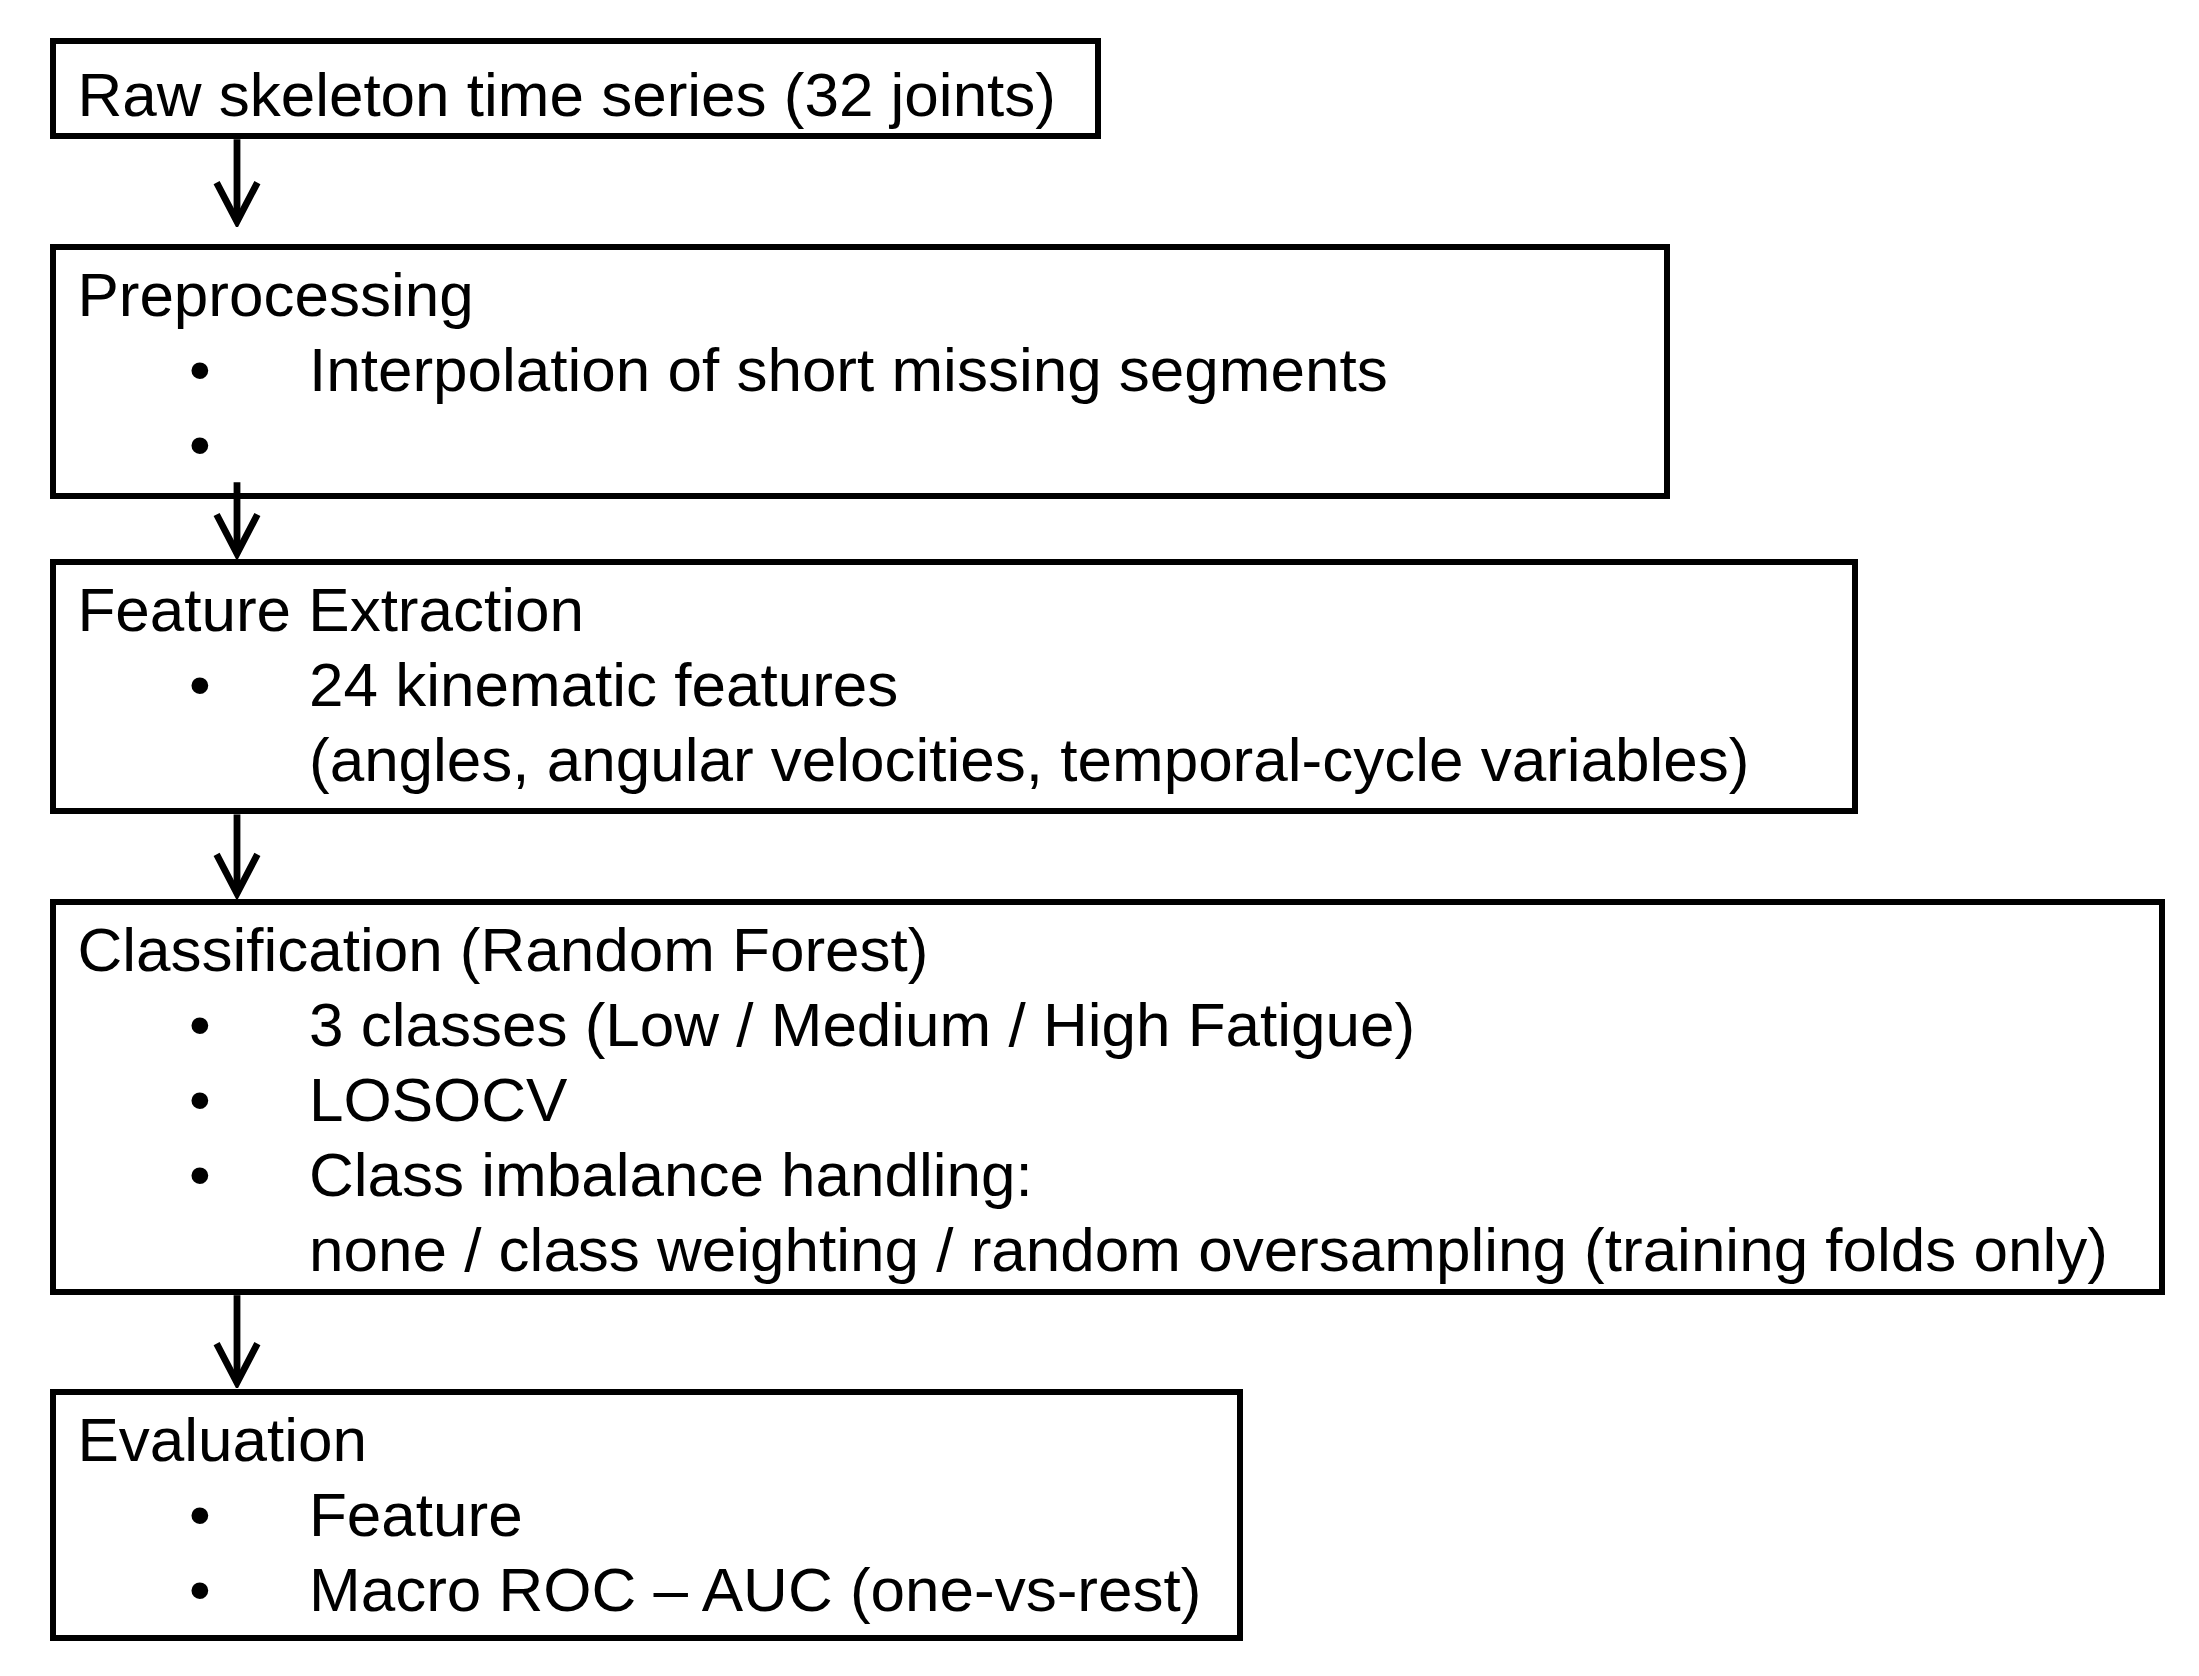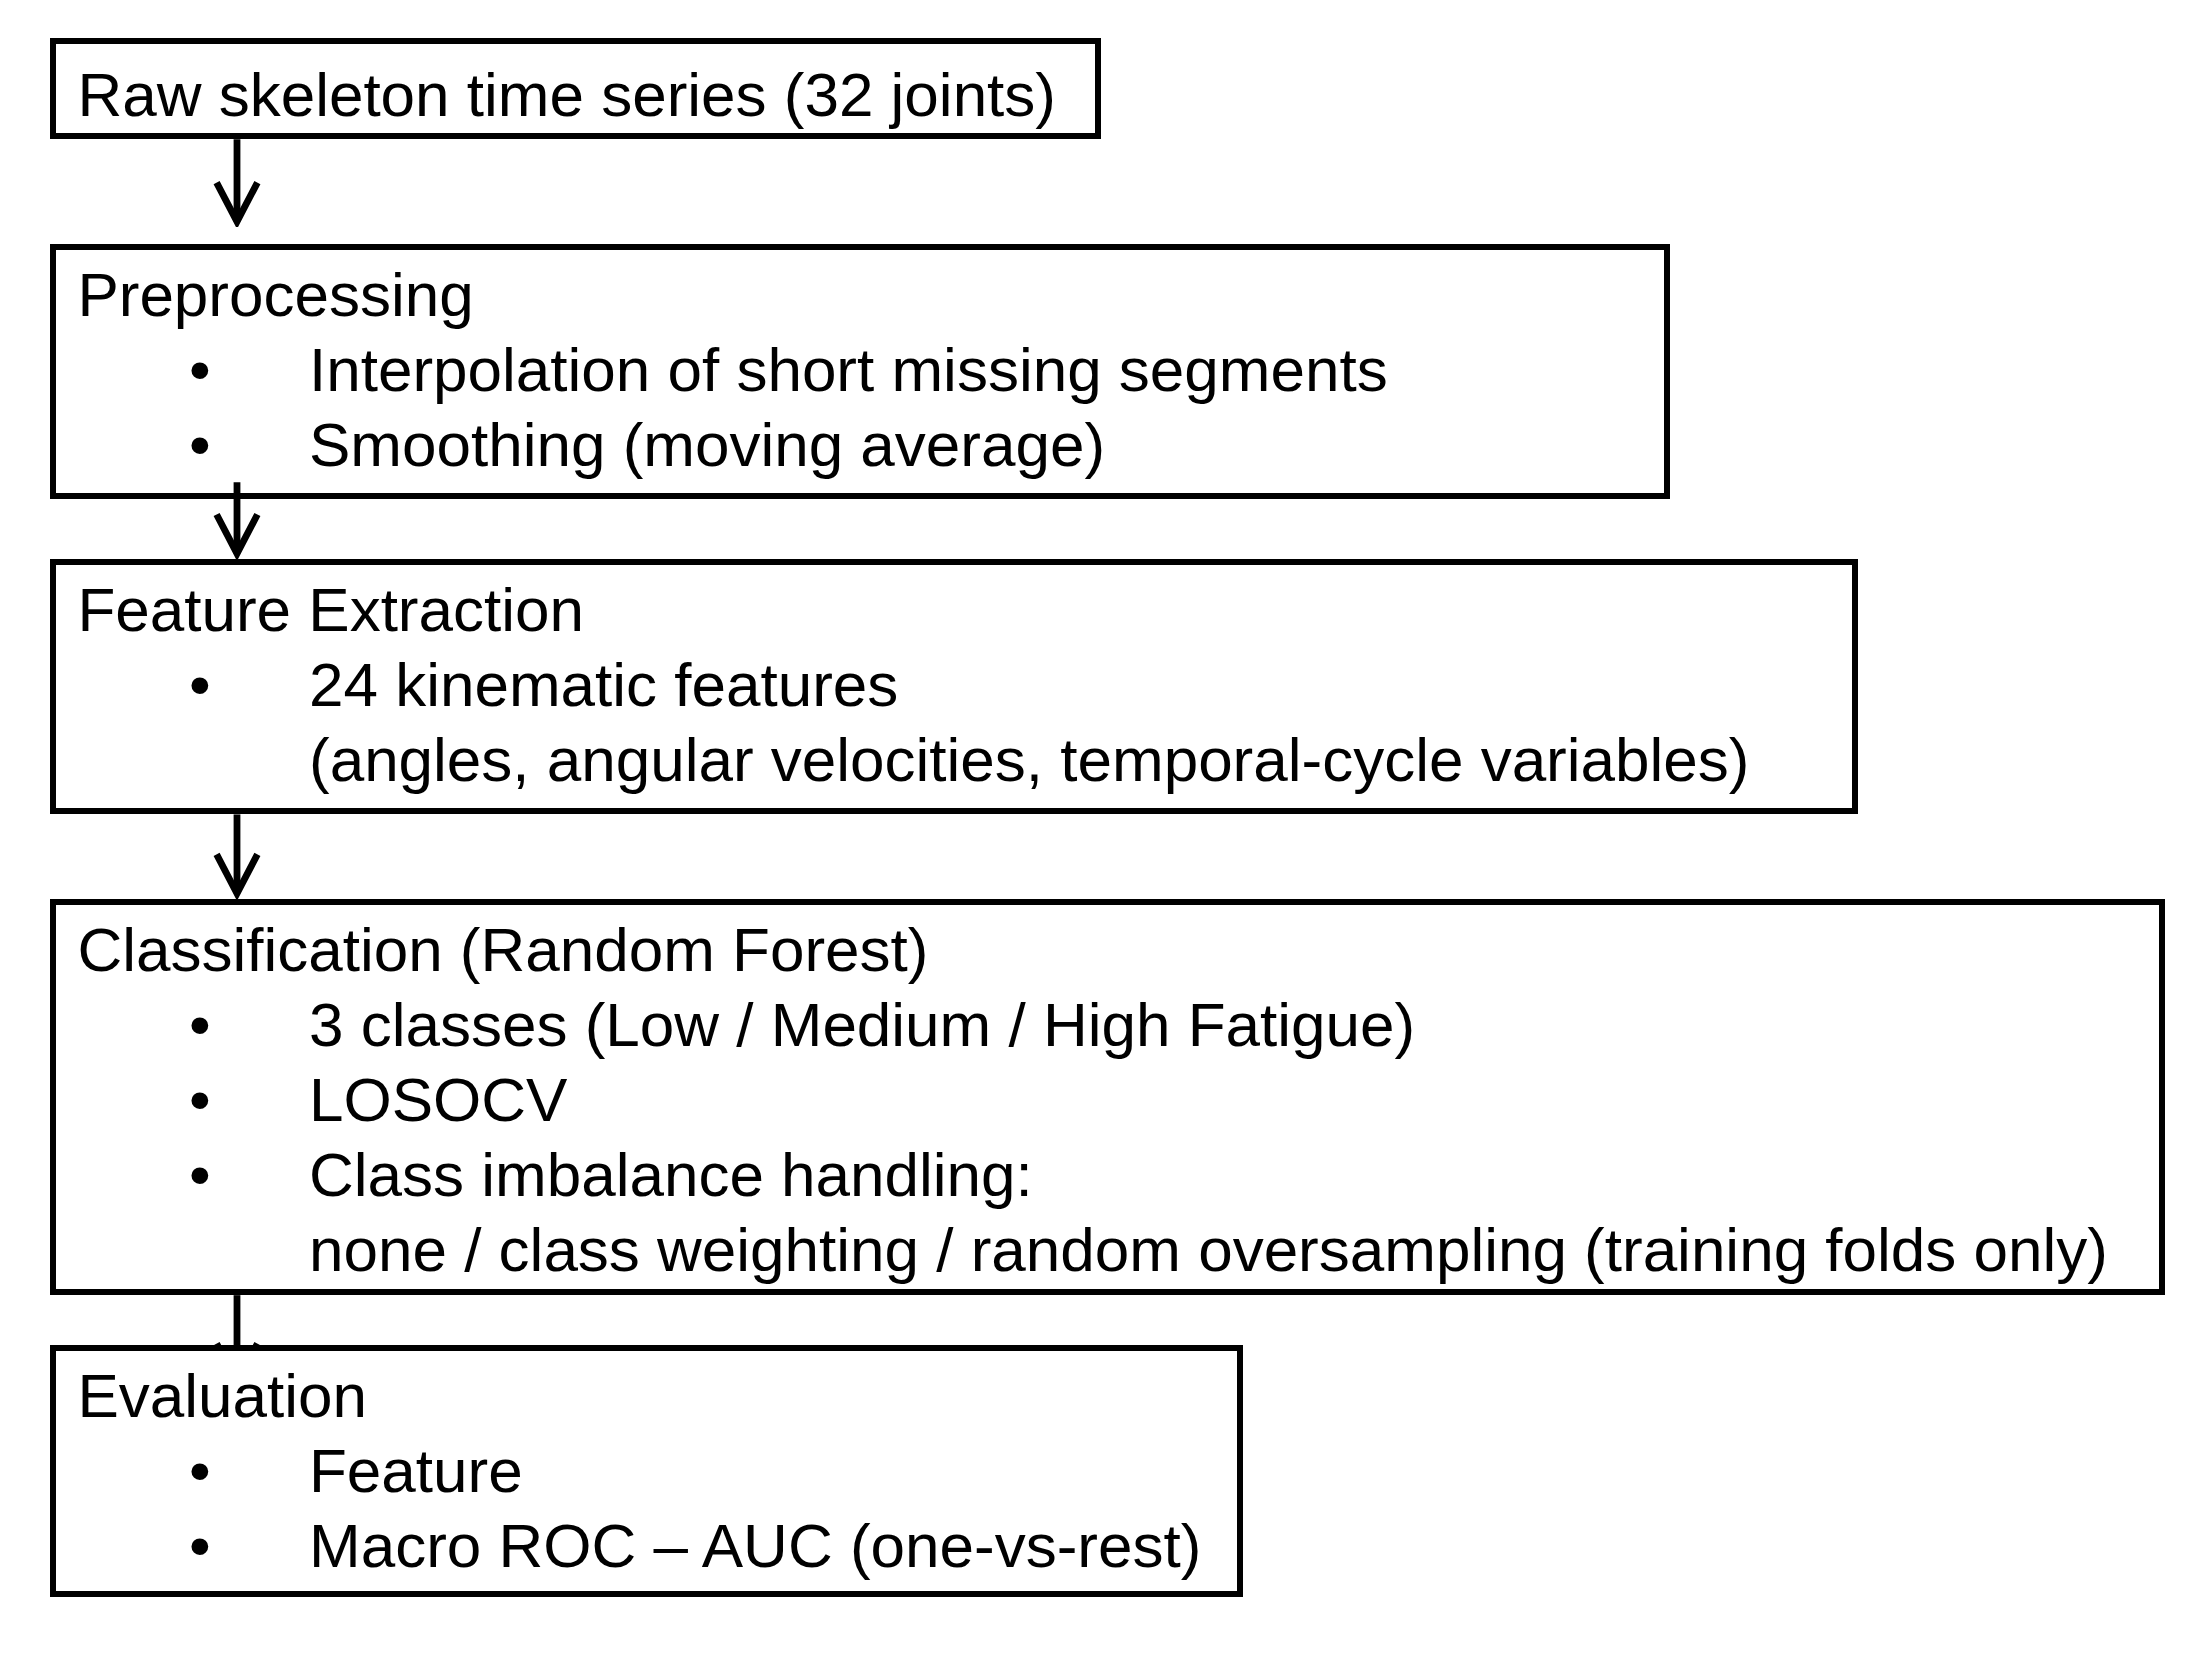--- a/index.html
+++ b/index.html
@@ -20,21 +20,21 @@
     border: 6.8px solid #000000;
     background: #ffffff;
     line-height: 75px;
     padding-top: 6.8px;
     white-space: nowrap;
   }
   .b1 { top: 38px;   width: 1051px; height: 101px; display: flex; align-items: center; padding-top: 12px; }
   .b2 { top: 244px;  width: 1620px; height: 255px; }
   .b3 { top: 559px;  width: 1808px; height: 255px; }
   .b4 { top: 899px; width: 2115px; height: 396px; }
-  .b5 { top: 1345px; width: 1193px; height: 252px; }
+  .b5 { top: 1389px; width: 1193px; height: 252px; }
   .line.title { padding-left: 21.4px; }
   .line.bullet { display: flex; }
   .line.bullet .dot {
     flex: 0 0 253px;
     box-sizing: border-box;
     padding-left: 133px;
   }
   .line.cont { padding-left: 253px; }
   .arrow { position: absolute; left: 203px; width: 68px; }
   .arrow svg { display: block; }
@@ -62,21 +62,20 @@
   </div>
 
   <div class="box b2">
     <div class="line title">Preprocessing</div>
     <div class="line bullet">
       <span class="dot">•</span>
       <span class="txt">Interpolation of short missing segments</span>
     </div>
     <div class="line bullet">
       <span class="dot">•</span>
-      <span class="txt">Smoothing (moving average)</span>
     </div>
   </div>
 
   <div class="arrow" style="top:482px; height:77px;">
     <svg width="68" height="77" viewBox="0 0 80 90">
       <line x1="40" y1="0" x2="40" y2="84"></line>
       <polyline points="16,38 40,84 64,38"></polyline>
     </svg>
   </div>
 

